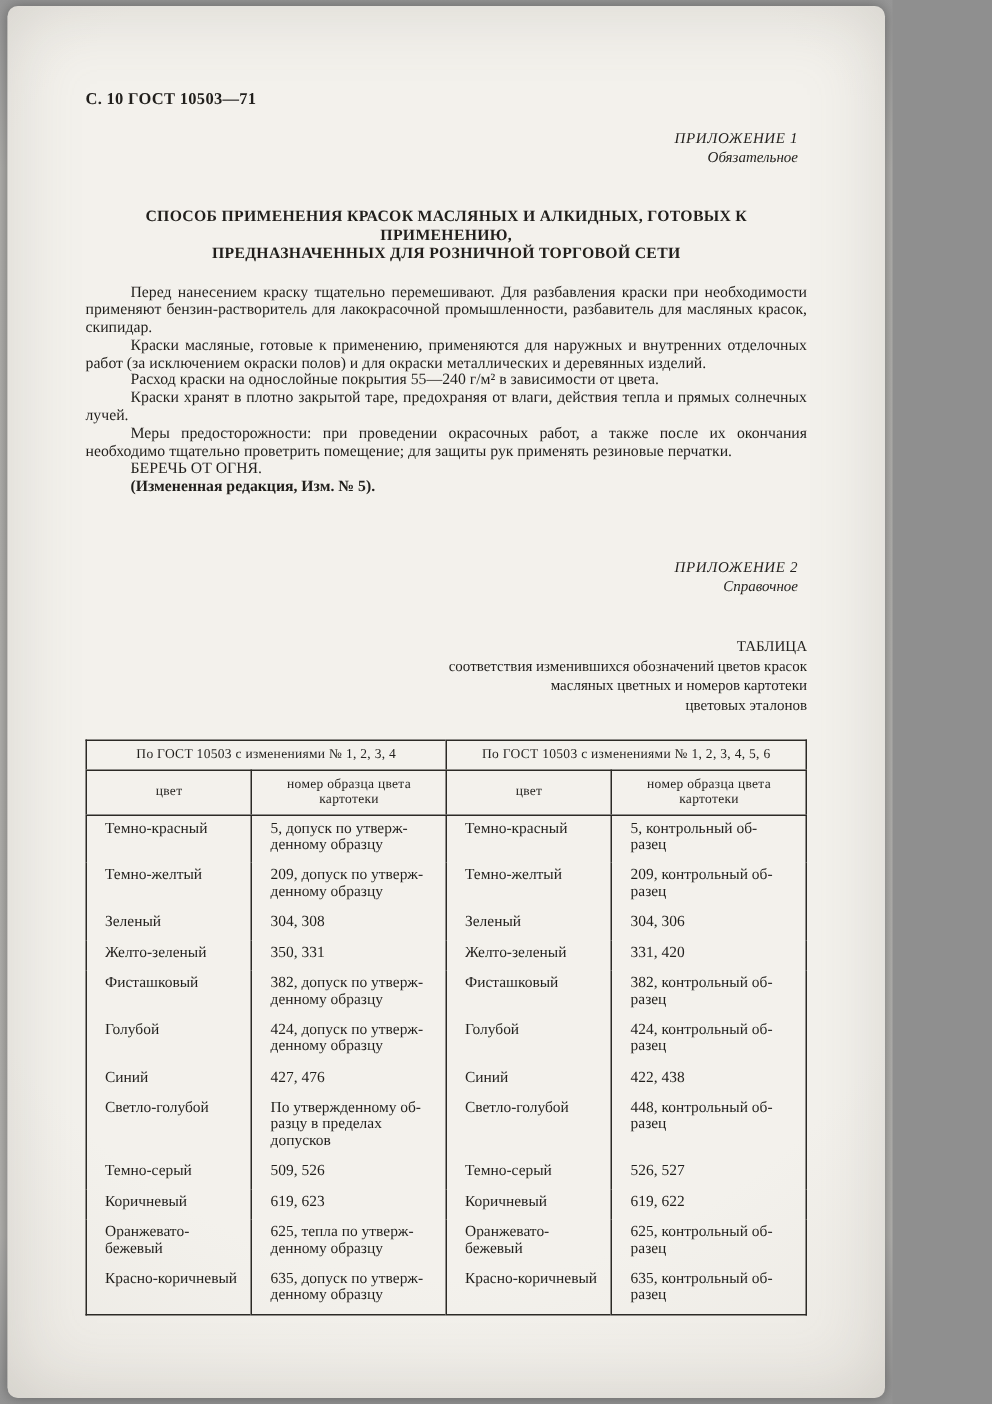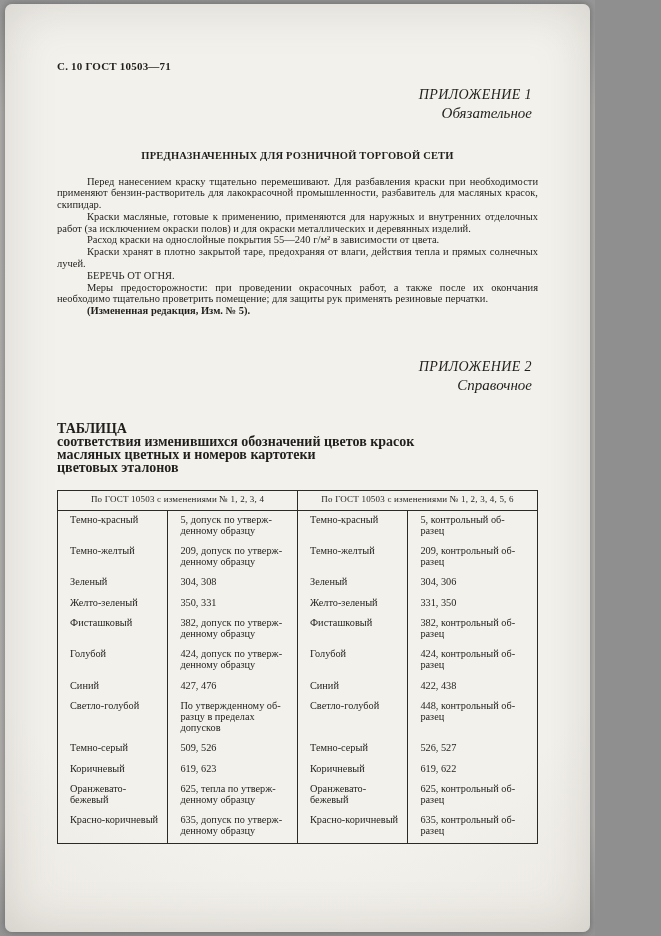--- a/index.html
+++ b/index.html
@@ -18,34 +18,34 @@
     border-radius: 7px;
     background: radial-gradient(ellipse 120% 90% at 50% 42%, #f3f1ec 55%, #e9e6e0 82%, #d3d0c9 100%);
     box-shadow: 0 0 9px rgba(0,0,0,.35), inset 0 0 50px rgba(115,110,100,.22);
     color: #211f1c;
     padding: 56px 52px 0 52px;
     box-sizing: border-box;
   }
   .running-header { font-weight: bold; font-size: 11px; letter-spacing: .2px; }
 
   .appendix-block { text-align: right; font-style: italic; padding-right: 6px; margin-top: 15px; }
-  .appendix-name { font-size: 14px; letter-spacing: .4px; }
-  .appendix-kind { font-size: 15px; margin-top: 2px; }
+  .appendix-name { font-size: 10px; letter-spacing: .4px; }
+  .appendix-kind { font-size: 10px; margin-top: 2px; }
   .appendix-block.second { margin-top: 42px; }
 
   .doc-title {
     text-align: center; font-weight: bold; font-size: 10.5px;
     line-height: 12.5px; margin-top: 28px; letter-spacing: .2px;
   }
 
   .body-text { margin-top: 13px; font-size: 10.5px; line-height: 11.8px; text-align: justify; }
   .body-text p { margin: 0; text-indent: 30px; }
   .revision { font-weight: bold; }
 
-  .table-caption { margin-top: 28px; text-align: left; font-weight: bold; font-size: 14px; line-height: 13px; }
+  .table-caption { margin-top: 28px; text-align: right; font-weight: normal; font-size: 10px; line-height: 13px; }
 
   table.color-table {
     width: 100%; border-collapse: collapse; margin-top: 16px;
     border: 1px solid #2c2a26; table-layout: fixed;
   }
   .color-table th {
     font-weight: normal; font-size: 9px; letter-spacing: .2px;
     padding: 3px 2px 5px; border-bottom: 1px solid #2c2a26;
     line-height: 10.5px; white-space: pre-line; text-align: center;
   }
@@ -65,30 +65,31 @@
   <div class="page">
 
     <div class="running-header">С. 10 ГОСТ 10503—71</div>
 
     <div class="appendix-block">
       <div class="appendix-name">ПРИЛОЖЕНИЕ 1</div>
       <div class="appendix-kind">Обязательное</div>
     </div>
 
     <div class="doc-title">
+      <div>СПОСОБ ПРИМЕНЕНИЯ КРАСОК МАСЛЯНЫХ И АЛКИДНЫХ, ГОТОВЫХ К ПРИМЕНЕНИЮ,</div>
       <div>ПРЕДНАЗНАЧЕННЫХ ДЛЯ РОЗНИЧНОЙ ТОРГОВОЙ СЕТИ</div>
     </div>
 
     <div class="body-text">
       <p>Перед нанесением краску тщательно перемешивают. Для разбавления краски при необходимости применяют бензин-растворитель для лакокрасочной промышленности, разбавитель для масляных красок, скипидар.</p>
       <p>Краски масляные, готовые к применению, применяются для наружных и внутренних отделочных работ (за исключением окраски полов) и для окраски металлических и деревянных изделий.</p>
       <p>Расход краски на однослойные покрытия 55—240 г/м² в зависимости от цвета.</p>
       <p>Краски хранят в плотно закрытой таре, предохраняя от влаги, действия тепла и прямых солнечных лучей.</p>
+      <p>Меры предосторожности: при проведении окрасочных работ, а также после их окончания необходимо тщательно проветрить помещение; для защиты рук применять резиновые перчатки.</p>
       <p>БЕРЕЧЬ ОТ ОГНЯ.</p>
-      <p>Меры предосторожности: при проведении окрасочных работ, а также после их окончания необходимо тщательно проветрить помещение; для защиты рук применять резиновые перчатки.</p>
       <p class="revision">(Измененная редакция, Изм. № 5).</p>
     </div>
 
     <div class="appendix-block second">
       <div class="appendix-name">ПРИЛОЖЕНИЕ 2</div>
       <div class="appendix-kind">Справочное</div>
     </div>
 
     <div class="table-caption">
       <div>ТАБЛИЦА</div>
@@ -102,20 +103,28 @@
         <col style="width:23%">
           <col style="width:27%">
           <col style="width:23%">
           <col style="width:27%">
       </colgroup>
       <thead>
         <tr>
           <th colspan="2">По ГОСТ 10503 с изменениями № 1, 2, 3, 4</th>
           <th colspan="2" class="v">По ГОСТ 10503 с изменениями № 1, 2, 3, 4, 5, 6</th>
         </tr>
+        <tr>
+          <th>цвет</th>
+          <th>номер образца цвета
+картотеки</th>
+          <th>цвет</th>
+          <th>номер образца цвета
+картотеки</th>
+        </tr>
       </thead>
       <tbody>
           <tr>
             <td>Темно-красный</td>
             <td>5, допуск по утверж-
 денному образцу</td>
             <td>Темно-красный</td>
             <td>5, контрольный об-
 разец</td>
           </tr>
@@ -130,21 +139,21 @@
           <tr>
             <td>Зеленый</td>
             <td>304, 308</td>
             <td>Зеленый</td>
             <td>304, 306</td>
           </tr>
           <tr>
             <td>Желто-зеленый</td>
             <td>350, 331</td>
             <td>Желто-зеленый</td>
-            <td>331, 350</td>
+            <td>331, 420</td>
           </tr>
           <tr>
             <td>Фисташковый</td>
             <td>382, допуск по утверж-
 денному образцу</td>
             <td>Фисташковый</td>
             <td>382, контрольный об-
 разец</td>
           </tr>
           <tr>

